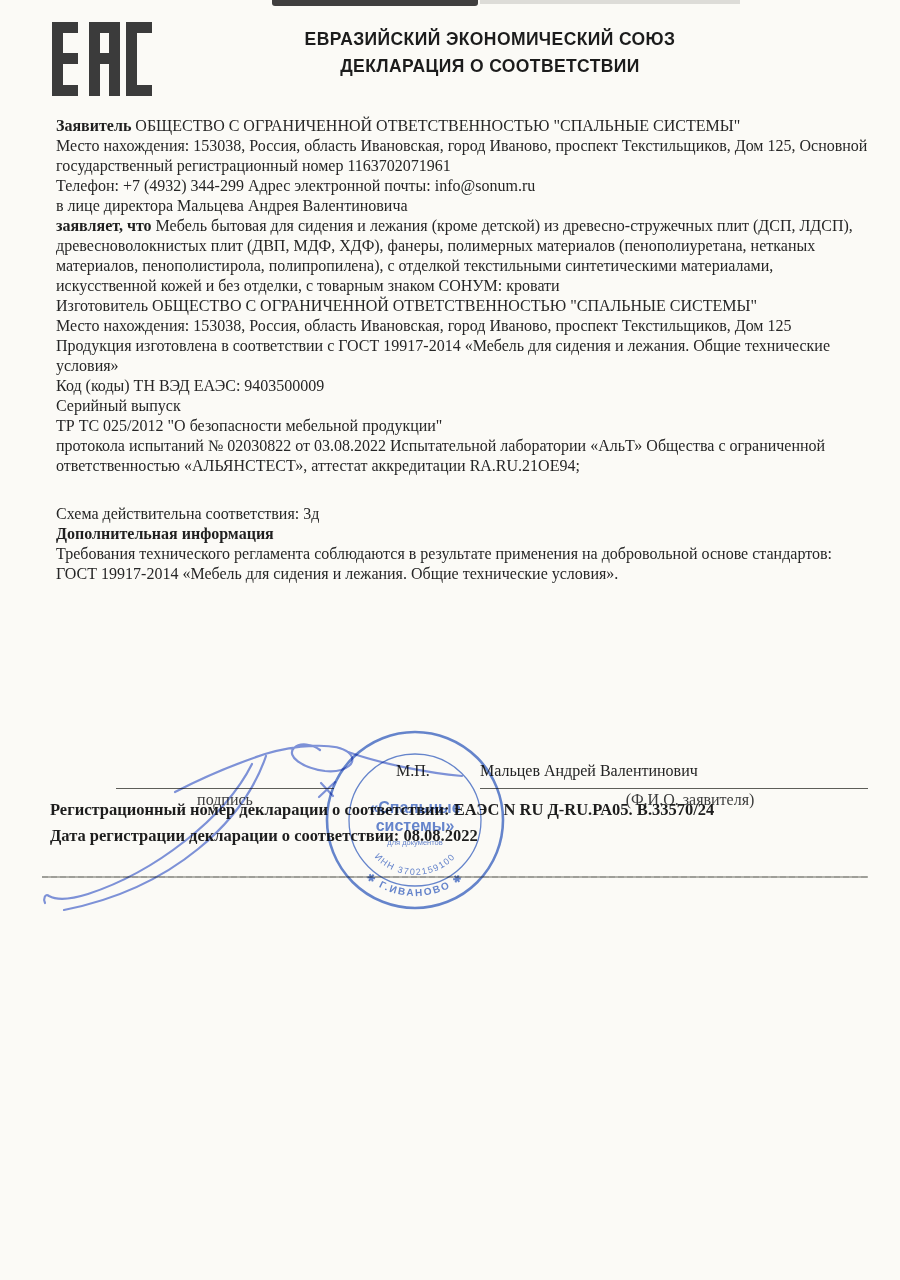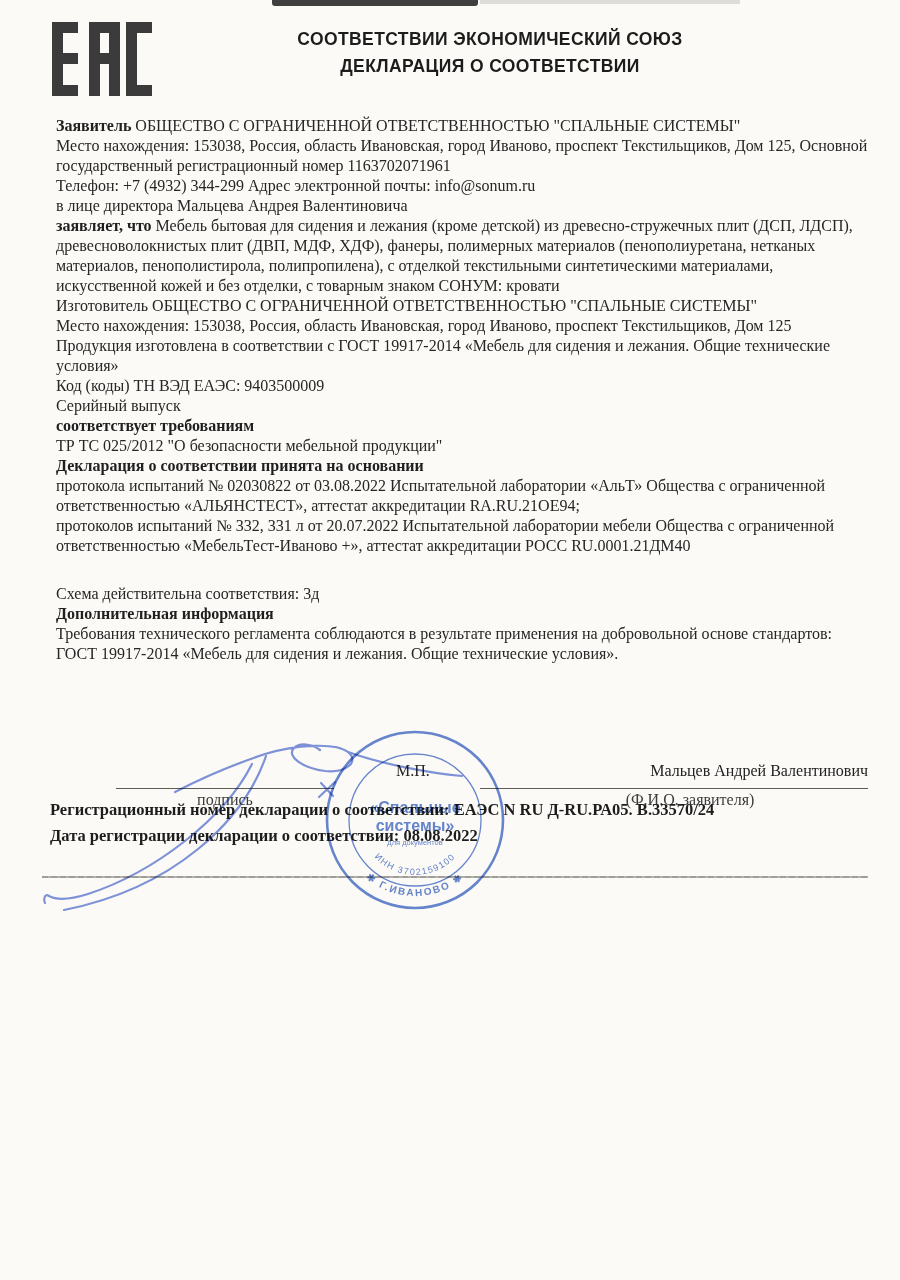--- a/index.html
+++ b/index.html
@@ -20,21 +20,21 @@
   .titles{position:absolute;left:150px;top:26px;width:680px;text-align:center;
     font-family:"Liberation Sans", sans-serif;font-weight:bold;font-size:17.5px;line-height:27px;
     color:#1c1c1c;letter-spacing:.4px;}
   
   .doc-body{position:absolute;left:56px;top:116px;width:820px;font-size:16px;line-height:20px;}
   .doc-body p{margin:0;}
   .doc-body p.spacer{height:28px;}
   .doc-body b{font-weight:bold;color:#1f1f1f;}
   
   .mp-label{position:absolute;left:396px;top:762px;font-size:16px;}
-  .applicant-name{position:absolute;left:480px;top:762px;width:388px;text-align:right;font-size:16px;color:#232323;}
+  .applicant-name{position:absolute;left:480px;top:762px;width:388px;text-align:left;font-size:16px;color:#232323;}
   .sig-line{position:absolute;top:788px;border-top:1.6px solid #5d5d58;height:0;}
   .sig-line.left{left:116px;width:218px;}
   .sig-line.right{left:480px;width:388px;}
   .sig-caption{position:absolute;top:791px;font-size:16px;color:#3c3c3c;text-align:center;}
   .sig-caption.left{left:116px;width:218px;}
   .sig-caption.right{left:496px;width:388px;}
   .reg-line{position:absolute;left:50px;width:820px;font-weight:bold;font-size:16.5px;color:#1d1d1d;}
   .reg-number{top:800px;}
   .reg-date{top:826px;}
   .bottom-rule{position:absolute;left:42px;top:876px;width:826px;height:2px;
@@ -65,40 +65,37 @@
       <rect x="37" y="2" width="31" height="11"></rect>
       <rect x="37" y="33" width="31" height="11"></rect>
 
       <rect x="74" y="2" width="11" height="74"></rect>
       <rect x="74" y="2" width="26" height="11"></rect>
       <rect x="74" y="65" width="26" height="11"></rect>
     </g>
   </svg>
 
   <div class="titles">
-    <div>СООТВЕТСТВИИ ЭКОНОМИЧЕСКИЙ СОЮЗ</div>
+    <div>ЕВРАЗИЙСКИЙ ЭКОНОМИЧЕСКИЙ СОЮЗ</div>
     <div>ДЕКЛАРАЦИЯ О СООТВЕТСТВИИ</div>
   </div>
 
   <div class="doc-body">
       <p><b>Заявитель</b><span> ОБЩЕСТВО С ОГРАНИЧЕННОЙ ОТВЕТСТВЕННОСТЬЮ "СПАЛЬНЫЕ СИСТЕМЫ"</span></p>
       <p><span>Место нахождения: 153038, Россия, область Ивановская, город Иваново, проспект Текстильщиков, Дом 125, Основной государственный регистрационный номер 1163702071961</span></p>
       <p><span>Телефон: +7 (4932) 344-299 Адрес электронной почты: info@sonum.ru</span></p>
       <p><span>в лице директора Мальцева Андрея Валентиновича</span></p>
       <p><b>заявляет, что</b><span> Мебель бытовая для сидения и лежания (кроме детской) из древесно-стружечных плит (ДСП, ЛДСП), древесноволокнистых плит (ДВП, МДФ, ХДФ), фанеры, полимерных материалов (пенополиуретана, нетканых материалов, пенополистирола, полипропилена), с отделкой текстильными синтетическими материалами, искусственной кожей и без отделки, с товарным знаком СОНУМ: кровати</span></p>
       <p><span>Изготовитель ОБЩЕСТВО С ОГРАНИЧЕННОЙ ОТВЕТСТВЕННОСТЬЮ "СПАЛЬНЫЕ СИСТЕМЫ"</span></p>
       <p><span>Место нахождения: 153038, Россия, область Ивановская, город Иваново, проспект Текстильщиков, Дом 125</span></p>
       <p><span>Продукция изготовлена в соответствии с ГОСТ 19917-2014 «Мебель для сидения и лежания. Общие технические условия»</span></p>
       <p><span>Код (коды) ТН ВЭД ЕАЭС: 9403500009</span></p>
       <p><span>Серийный выпуск</span></p>
-      <p><b>соответствует требованиям</b></p>
       <p><span>ТР ТС 025/2012 "О безопасности мебельной продукции"</span></p>
-      <p><b>Декларация о соответствии принята на основании</b></p>
       <p><span>протокола испытаний № 02030822 от 03.08.2022 Испытательной лаборатории «АльТ» Общества с ограниченной ответственностью «АЛЬЯНСТЕСТ», аттестат аккредитации RA.RU.21OE94;</span></p>
-      <p><span>протоколов испытаний № 332, 331 л от 20.07.2022 Испытательной лаборатории мебели Общества с ограниченной ответственностью «МебельТест-Иваново +», аттестат аккредитации РОСС RU.0001.21ДМ40</span></p>
       <p class="spacer"></p>
       <p><span>Схема действительна соответствия: 3д</span></p>
       <p><b>Дополнительная информация</b></p>
       <p><span>Требования технического регламента соблюдаются в результате применения на добровольной основе стандартов: ГОСТ 19917-2014 «Мебель для сидения и лежания. Общие технические условия».</span></p>
       <p class="spacer"></p>
     </div>
 
   <div class="mp-label">М.П.</div>
   <div class="applicant-name">Мальцев Андрей Валентинович</div>
   <div class="sig-line left"></div>

